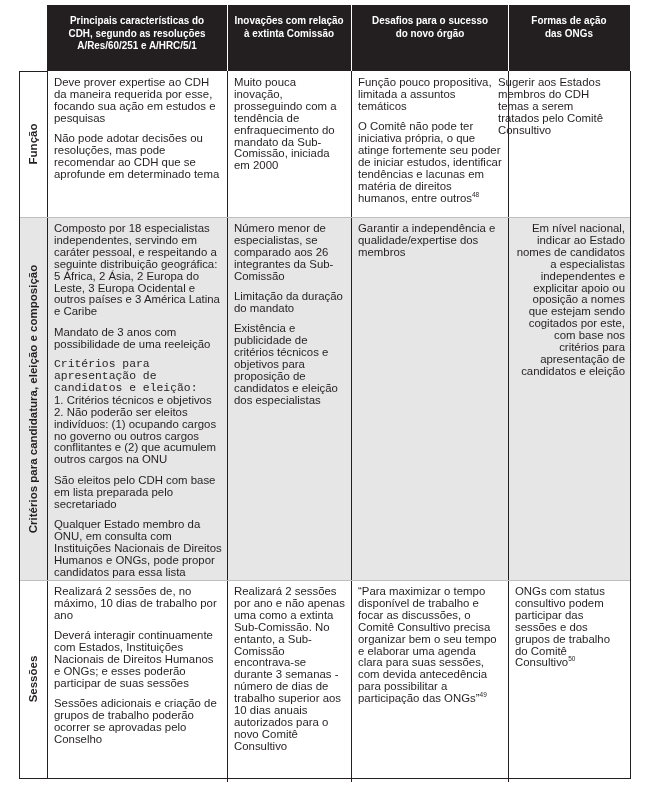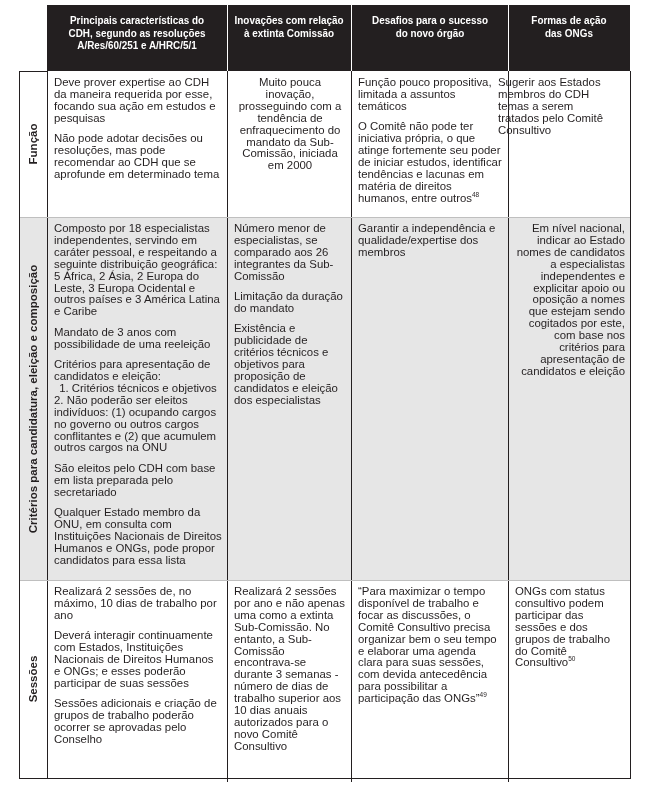--- a/index.html
+++ b/index.html
@@ -70,37 +70,37 @@
     <span>Critérios para candidatura, eleição e composição</span>
   </div>
   <div class="label-col" style="top:580px;height:198px;">
     <span>Sessões</span>
   </div>
 
   <div class="cell" style="left:48px;top:71px;width:179px;">
     <p>Deve prover expertise ao CDH da maneira requerida por esse, focando sua ação em estudos e pesquisas</p>
     <p>Não pode adotar decisões ou resoluções, mas pode recomendar ao CDH que se aprofunde em determinado tema</p>
   </div>
-  <div class="cell" style="left:228px;top:71px;width:123px;text-align:center;">
+  <div class="cell" style="left:228px;top:71px;width:123px;">
     <p>Muito pouca inovação, prosseguindo com a tendência de enfraquecimento do mandato da Sub-Comissão, iniciada em 2000</p>
   </div>
   <div class="cell" style="left:352px;top:71px;width:156px;">
     <p>Função pouco propositiva, limitada a assuntos temáticos</p>
     <p><span>O Comitê não pode ter iniciativa própria, o que atinge fortemente seu poder de iniciar estudos, identificar tendências e lacunas em matéria de direitos humanos, entre outros</span><sup>48</sup></p>
   </div>
   <div class="cell" style="left:492px;top:71px;width:121px;">
     <p>Sugerir aos Estados membros do CDH temas a serem tratados pelo Comitê Consultivo</p>
   </div>
 
   <div class="cell" style="left:48px;top:217px;width:179px;">
     <p>Composto por 18 especialistas independentes, servindo em caráter pessoal, e respeitando a seguinte distribuição geográfica: 5 África, 2 Ásia, 2 Europa do Leste, 3 Europa Ocidental e outros países e 3 América Latina e Caribe</p>
     <p>Mandato de 3 anos com possibilidade de uma reeleição</p>
     <p style="margin-bottom:8.5px;">
-      <span style="display:block;">Critérios para apresentação de candidatos e eleição:</span>
-      <span style="display:block;text-align:center;">1. Critérios técnicos e objetivos</span>
+      <span style="display:block;font-family:Liberation Mono, monospace;">Critérios para apresentação de candidatos e eleição:</span>
+      <span style="display:block;">1. Critérios técnicos e objetivos</span>
       <span style="display:block;">2. Não poderão ser eleitos indivíduos: (1) ocupando cargos no governo ou outros cargos conflitantes e (2) que acumulem outros cargos na ONU</span>
     </p>
     <p>São eleitos pelo CDH com base em lista preparada pelo secretariado</p>
     <p>Qualquer Estado membro da ONU, em consulta com Instituições Nacionais de Direitos Humanos e ONGs, pode propor candidatos para essa lista</p>
   </div>
   <div class="cell" style="left:228px;top:217px;width:123px;">
     <p>Número menor de especialistas, se comparado aos 26 integrantes da Sub-Comissão</p>
     <p>Limitação da duração do mandato</p>
     <p>Existência e publicidade de critérios técnicos e objetivos para proposição de candidatos e eleição dos especialistas</p>
   </div>

